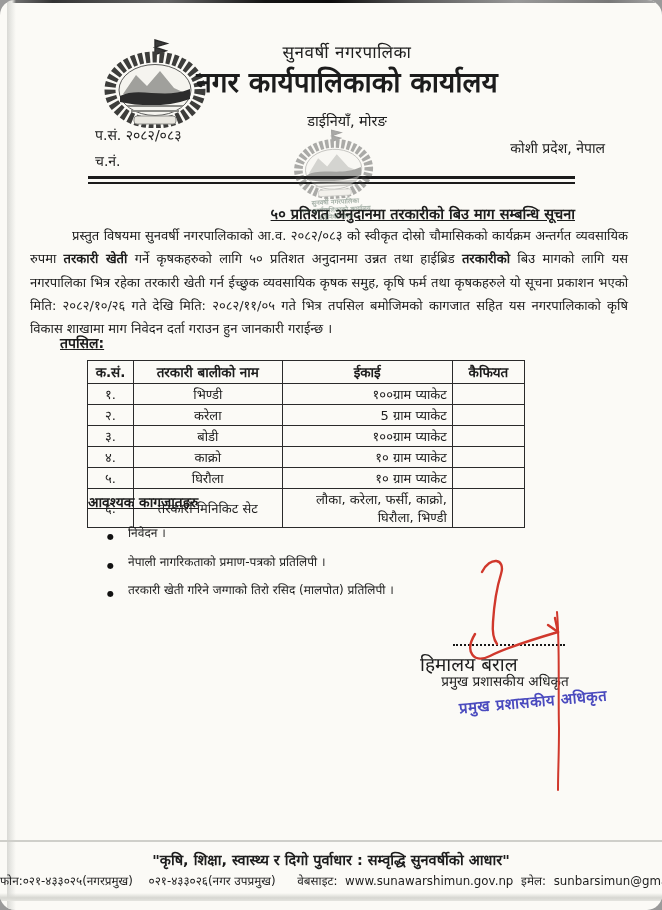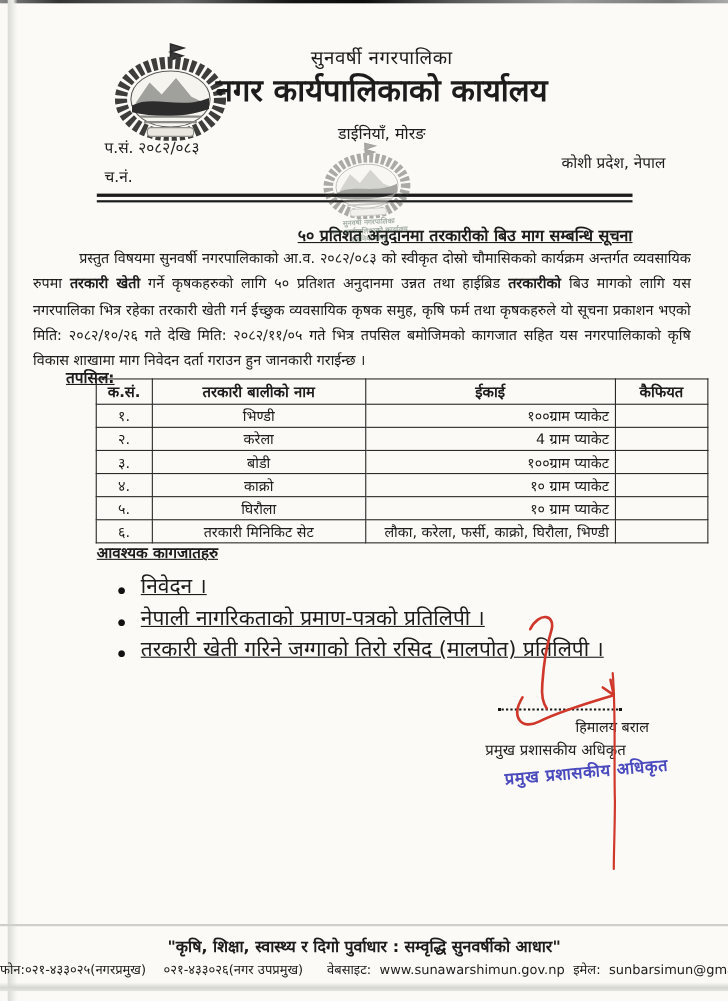--- a/index.html
+++ b/index.html
@@ -1,20 +1,20 @@
 <!DOCTYPE html>
 <html><head>
 <meta charset="utf-8">
 <style>
   * { margin:0; padding:0; box-sizing:border-box; }
   html,body { background:#9a9a9a; }
   body { font-family:"DejaVu Sans", sans-serif; color:#1c1c1c; }
   #page {
     position:relative; width:662px; height:910px; margin:0 auto;
-    background:#fbfaf6; overflow:hidden;
+    background:#fbfaf6; overflow:hidden;border-radius:15px;
   }
   
   .top-edge { position:absolute; left:0; top:0; width:662px; height:3px;
     background:linear-gradient(90deg,#888 0%,#333 8%,#666 25%,#151515 40%,#0c0c0c 50%,#555 62%,#999 78%,#777 92%,#aaa 100%); }
   .left-edge { position:absolute; left:7px; top:0; width:9px; height:910px;
     background:linear-gradient(90deg,#d9d9d5,#ecece8 55%,rgba(251,250,246,0)); }
   .bottom-band { position:absolute; left:0; top:893px; width:662px; height:8px;
     background:linear-gradient(180deg,rgba(0,0,0,0),#d7d7d2 60%,#e4e4df); }
 
   
@@ -37,38 +37,38 @@
   .notice-head { position:absolute; left:88px; right:87px; text-align:center; }
   .publish-line { top:186px; font-size:14px; }
   .notice-title { top:203px; font-size:14.5px; font-weight:700; text-decoration:underline;text-align:right; }
 
   .notice-body { position:absolute; left:30px; width:598px; top:224px;
     font-size:13px; line-height:23.3px; text-align:justify; text-indent:42px; }
   .notice-body .b { font-weight:700; }
 
   .tapasil { position:absolute; left:60px; top:333px; font-size:14px; font-weight:600; text-decoration:underline; }
 
-  table.seed-table { position:absolute; left:87px; top:344px; width:557px;
+  table.seed-table { position:absolute; left:87px; top:360px; width:438px;
     border-collapse:collapse; font-size:13px; }
   .seed-table th, .seed-table td { border:1.4px solid #2a2a2a; padding:1px 5px; height:20px; }
   .seed-table th { height:23px; font-size:13.5px; font-weight:700; }
   .seed-table col.c0 { width:48px; } .seed-table col.c1 { width:184px; }
   .seed-table col.c2 { width:215px; } .seed-table col.c3 { width:80px; }
   .seed-table td.c0, .seed-table td.c1 { text-align:center; }
   .seed-table td.c2 { text-align:right; }
 
   .docs-heading { position:absolute; left:88px; top:492px; font-size:13.8px; font-weight:600; text-decoration:underline; }
   .docs-list { position:absolute; left:128px; top:524px; list-style:none; }
-  .docs-list li { font-size:19px; line-height:19px; margin-bottom:9.5px; position:relative;text-decoration:underline; }
+  .docs-list li { font-size:12px; line-height:19px; margin-bottom:9.5px; position:relative; }
   .docs-list li::before { content:"●"; position:absolute; left:-21px; top:3px; font-size:8px; color:#111; }
 
   
   .sig-ink { position:absolute; left:420px; top:548px; width:230px; height:250px; z-index:6; }
   .dotted-line { position:absolute; left:453px; top:644px; width:112px; border-bottom:2.6px dotted #161616; }
-  .sig-name { position:absolute; left:420px; top:651px; width:170px; text-align:right; font-size:13px; }
+  .sig-name { position:absolute; left:420px; top:651px; width:170px; text-align:left; font-size:19px; }
   .sig-desig { position:absolute; left:405px; top:671px; width:200px; text-align:center; font-size:13.6px; }
   .sig-stamp { position:absolute; left:443px; top:691px; width:180px; text-align:center;
     font-size:15px; font-weight:700; color:#3c3cba; transform:rotate(-5deg); letter-spacing:.5px; opacity:.92; }
 
   
   .footer-rule { position:absolute; left:0; top:840px; width:662px; height:2px; background:#cfcfca; }
   .footer-slogan { position:absolute; left:0; top:849px; width:662px; text-align:center;
     font-size:14.5px; font-weight:700; }
   .footer-contact { position:absolute; left:0; top:872px; width:662px; text-align:center;
     font-size:11.8px; white-space:nowrap; }
@@ -144,21 +144,21 @@
     <tbody>
         <tr>
           <td class="c0">१.</td>
           <td class="c1">भिण्डी</td>
           <td class="c2">१००ग्राम प्याकेट</td>
           <td class="c3"></td>
         </tr>
         <tr>
           <td class="c0">२.</td>
           <td class="c1">करेला</td>
-          <td class="c2">4 ग्राम प्याकेट</td>
+          <td class="c2">5 ग्राम प्याकेट</td>
           <td class="c3"></td>
         </tr>
         <tr>
           <td class="c0">३.</td>
           <td class="c1">बोडी</td>
           <td class="c2">१००ग्राम प्याकेट</td>
           <td class="c3"></td>
         </tr>
         <tr>
           <td class="c0">४.</td>

